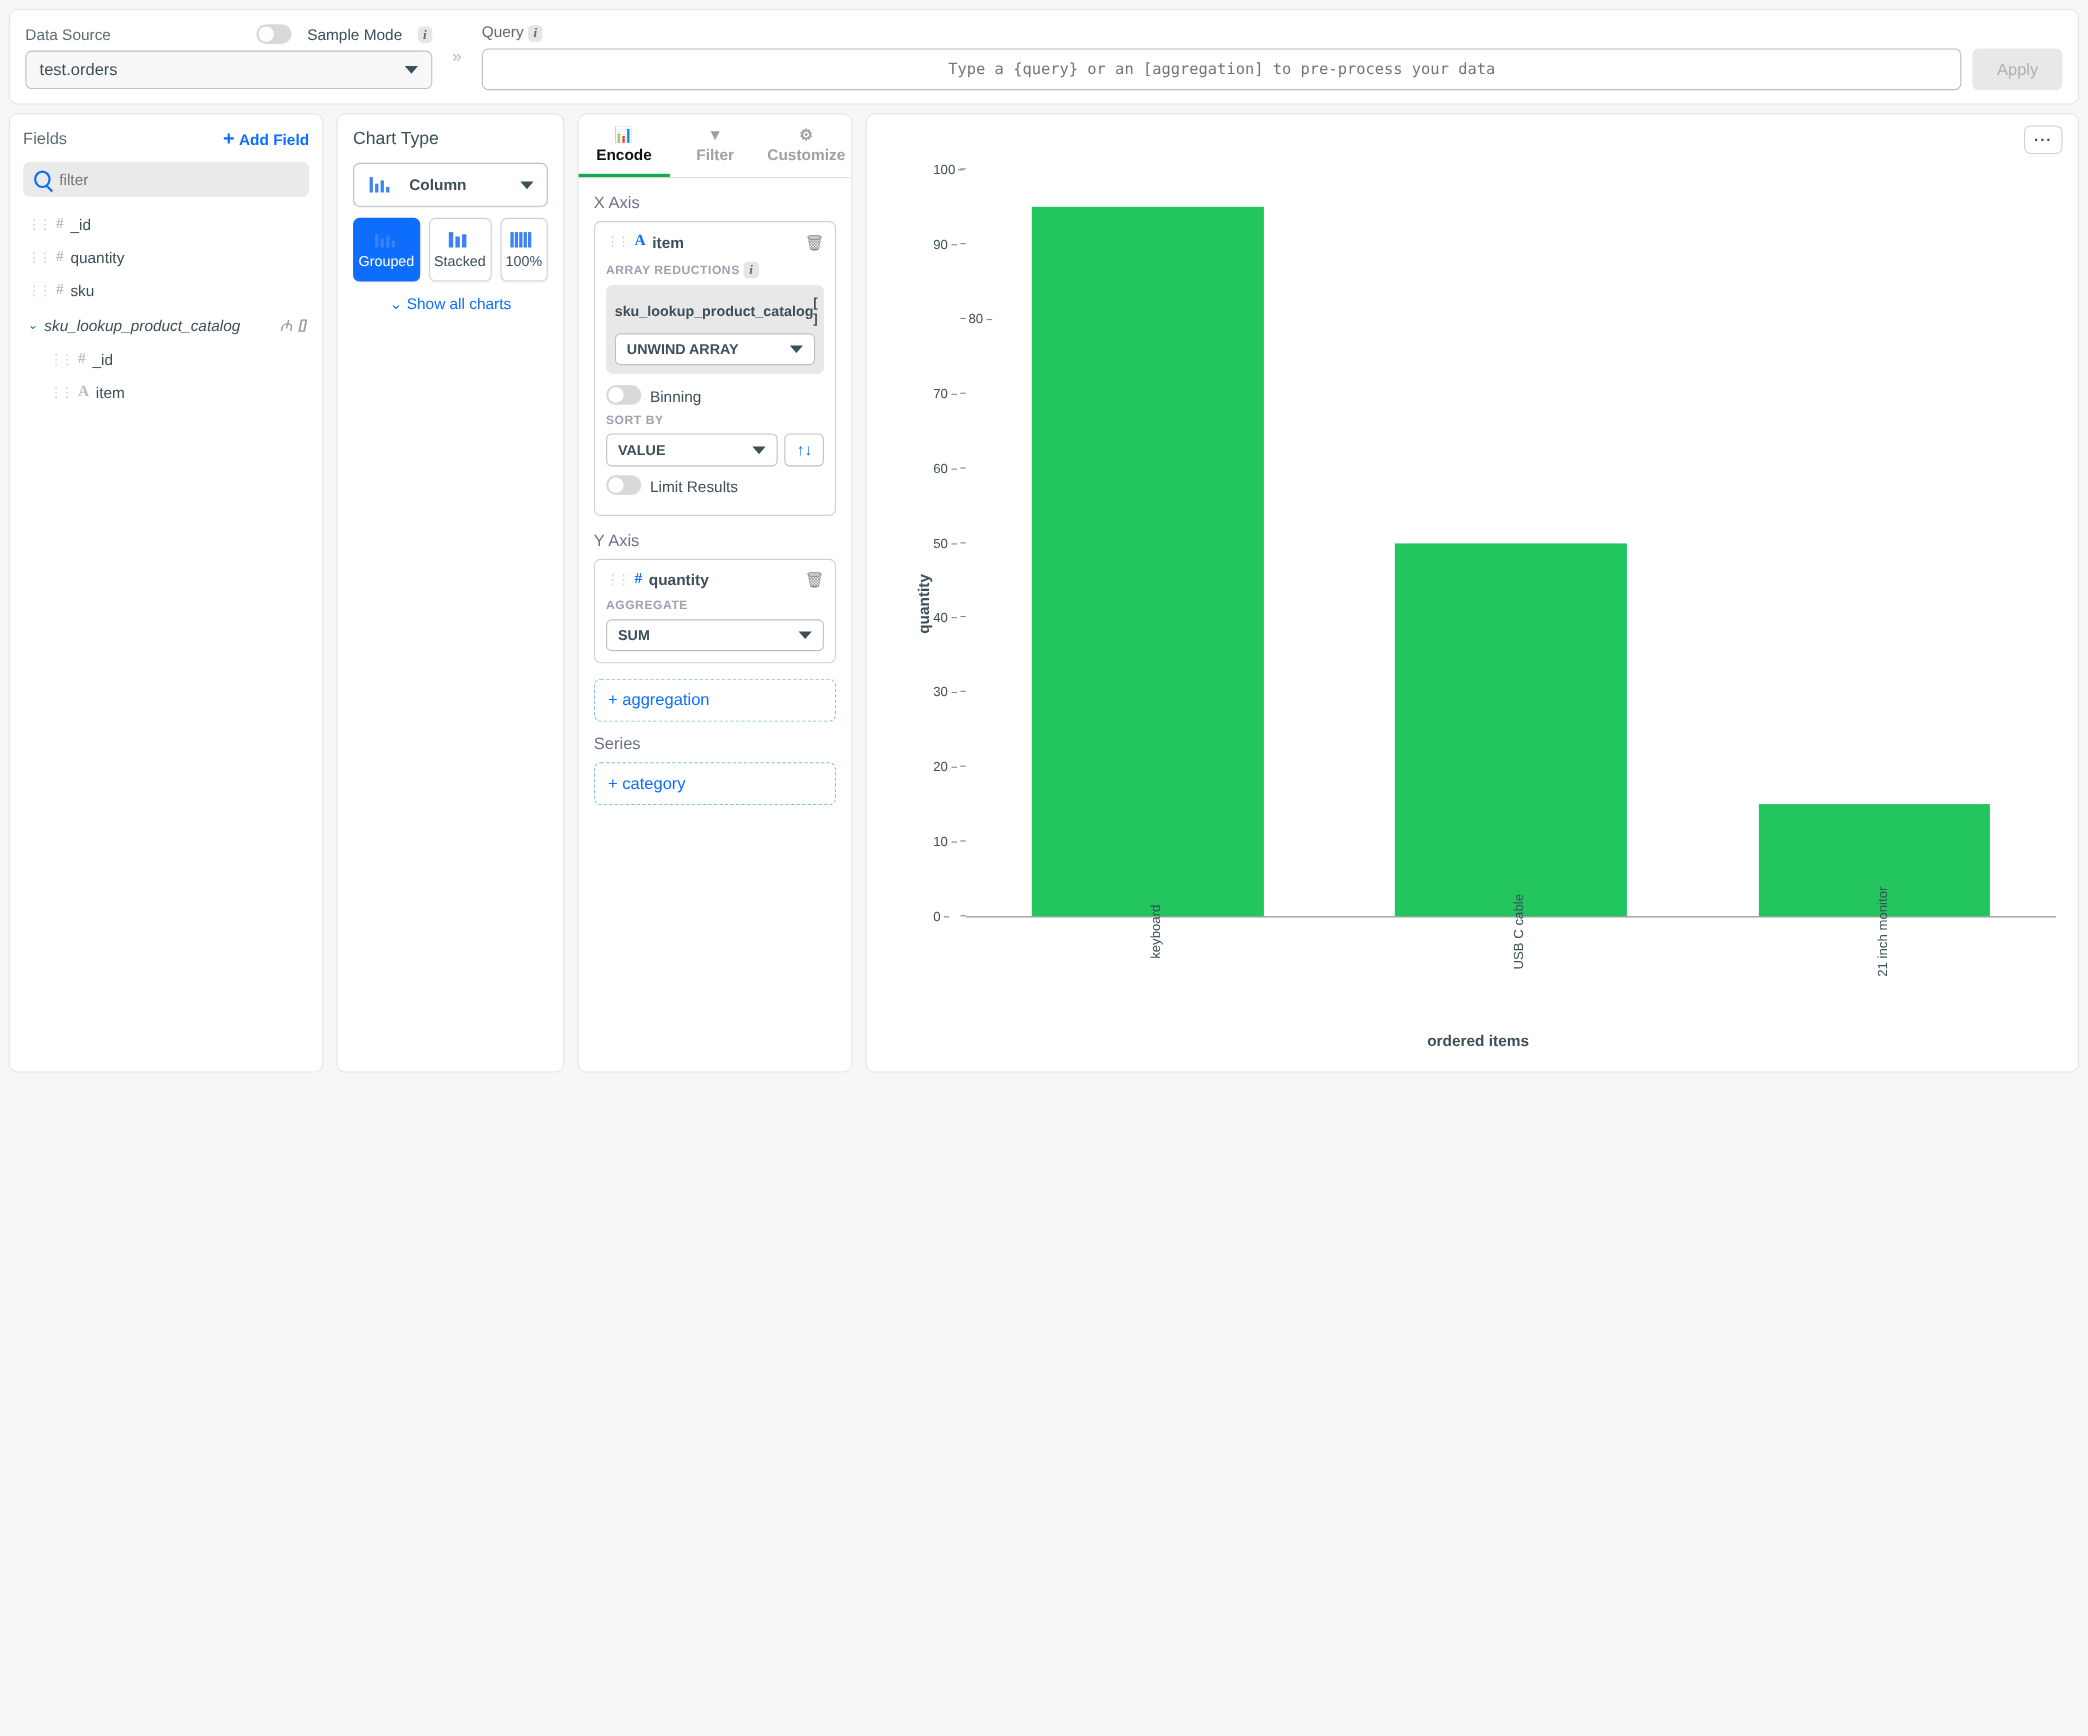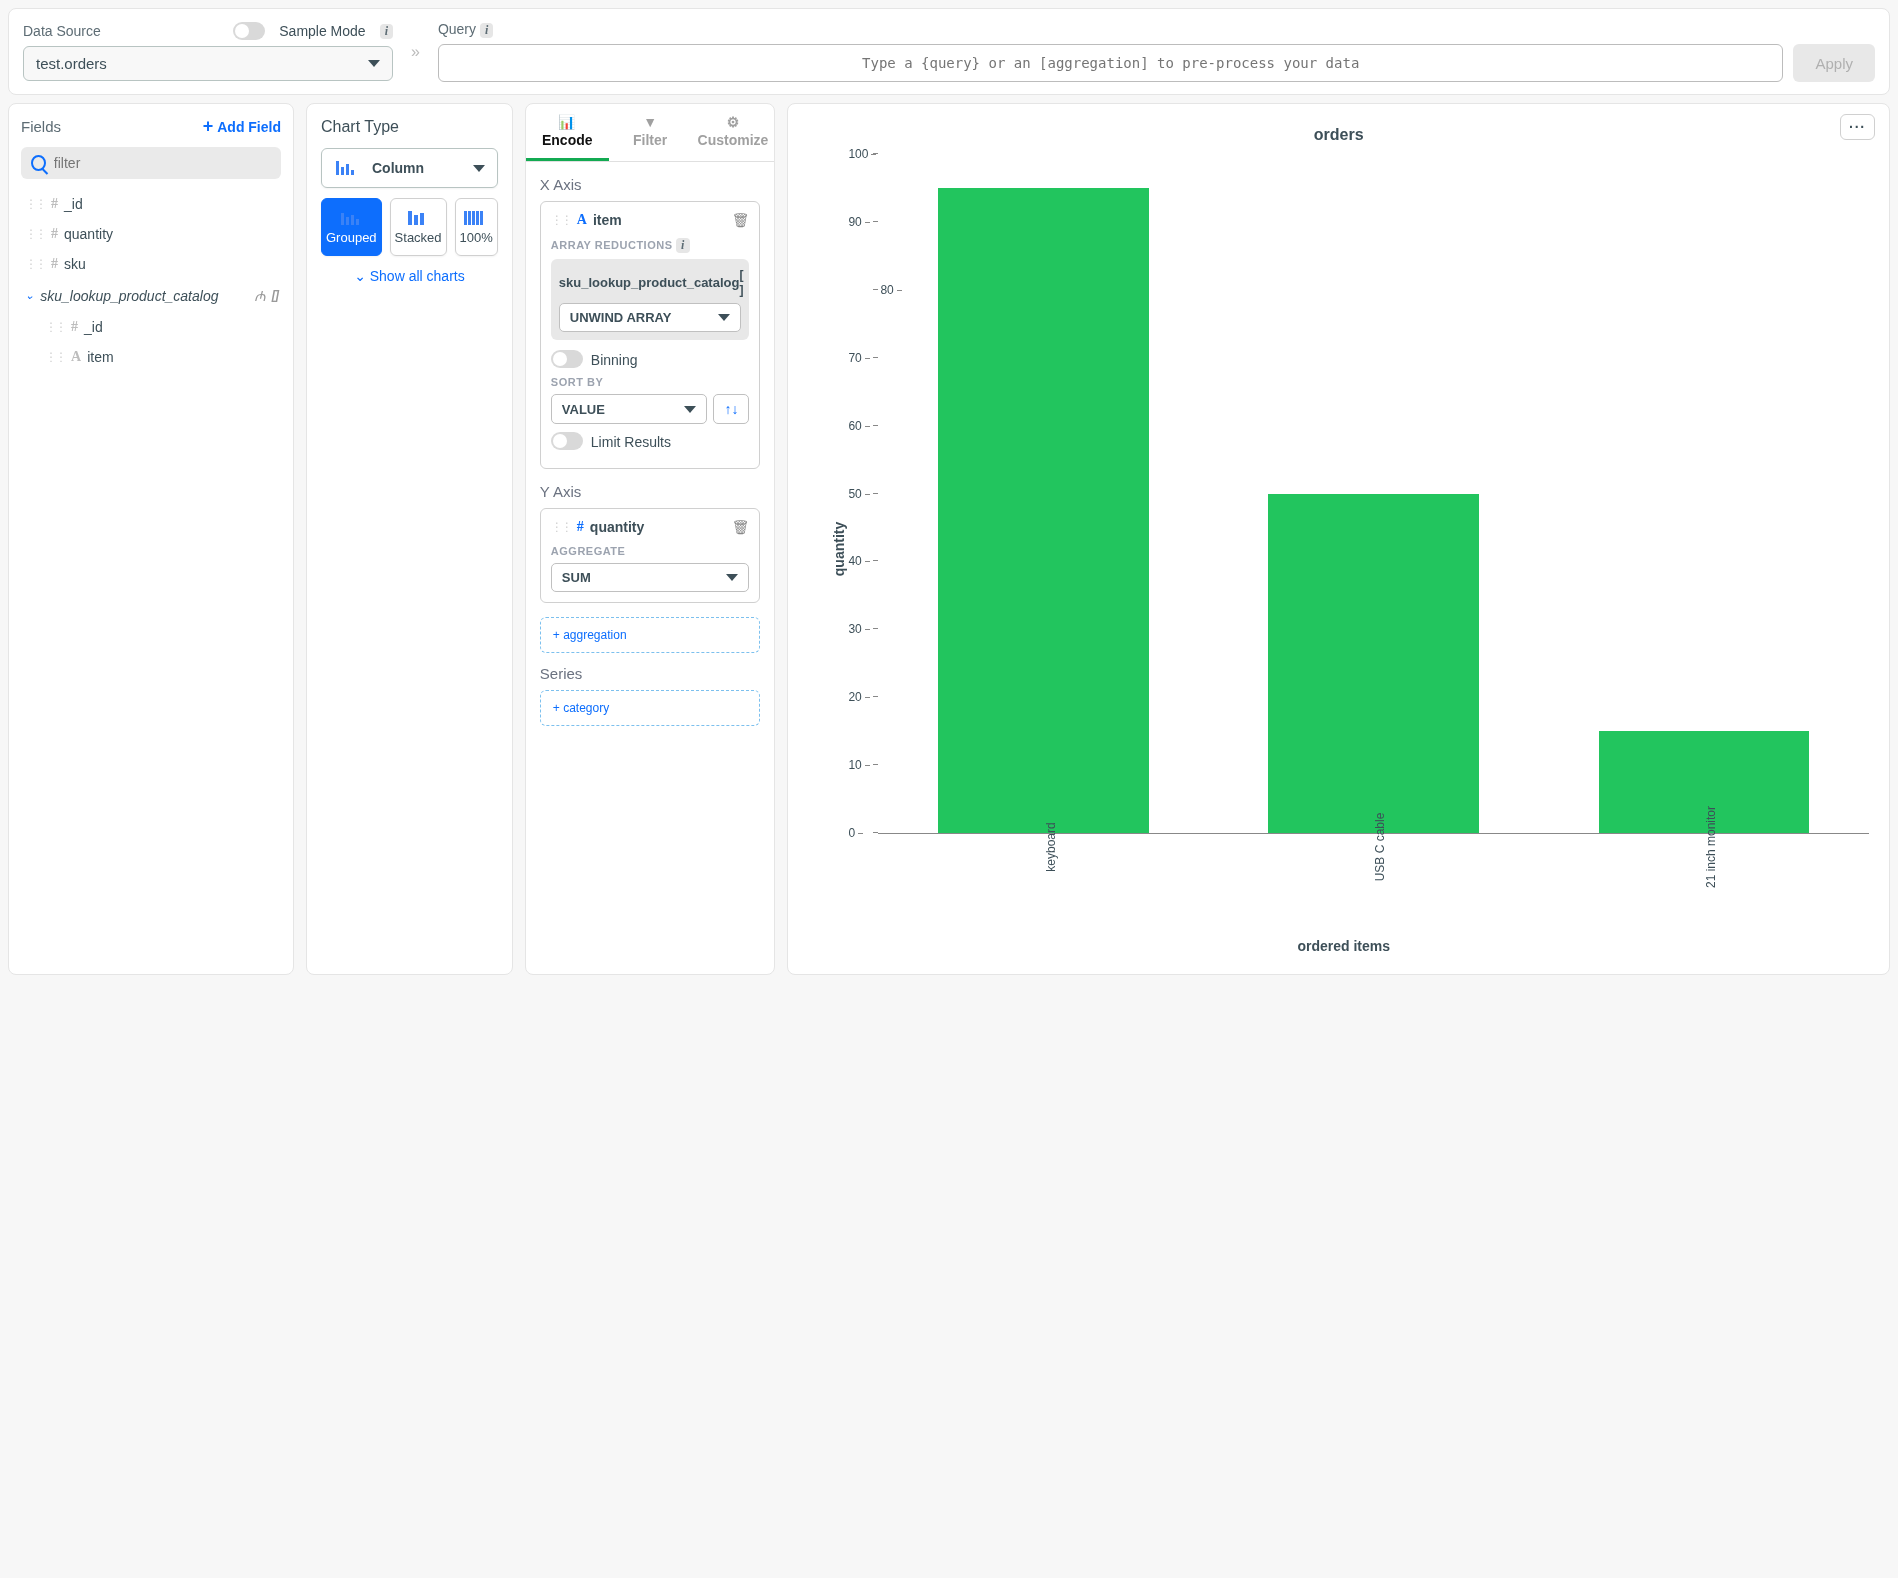--- a/index.html
+++ b/index.html
@@ -66,21 +66,21 @@
 .axis-head .field-name { font-weight: 600; }
 .trash { margin-left: auto; color: #888; cursor: pointer; }
 .sub-label { font-size: 11px; letter-spacing: 0.5px; color: #9ca3af; font-weight: 600; margin-bottom: 6px; margin-top: 8px; }
 .array-red-box { background: #e8e8e8; border-radius: 6px; padding: 8px; margin-bottom: 10px; }
 .array-red-head { display: flex; align-items: center; justify-content: space-between; font-size: 13px; font-weight: 600; margin-bottom: 6px; }
 .mini-select { background: #fff; border: 1px solid #c0c0c0; border-radius: 5px; padding: 6px 10px; display: flex; align-items: center; justify-content: space-between; cursor: pointer; font-size: 13px; font-weight: 600; }
 .toggle-row { display: flex; align-items: flex-end; gap: 8px; margin: 8px 0; font-size: 14px; }
 .sortby-row { display: flex; gap: 6px; }
 .sort-select { flex: 1; }
 .sort-dir { border: 1px solid #c0c0c0; border-radius: 5px; padding: 6px 10px; color: #0d6efd; cursor: pointer; background: #fff; font-weight: bold; }
-.add-placeholder { border: 1px dashed #7cc0ee; border-radius: 6px; padding: 10px 12px; color: #0d6efd; font-size: 12px; margin-bottom: 12px; cursor: pointer; }
+.add-placeholder { border: 1px dashed #7cc0ee; border-radius: 6px; padding: 10px 12px; color: #0d6efd; font-size: 15px; margin-bottom: 12px; cursor: pointer; }
 
 .chart-panel { flex: 1; padding: 10px; position: relative; }
 .chart-menu { position: absolute; top: 10px; right: 14px; border: 1px solid #d0d0d0; border-radius: 6px; padding: 4px 8px; cursor: pointer; color: #3d4f58; font-weight: bold; letter-spacing: 1px; }
 .chart-title { text-align: center; font-weight: 700; font-size: 16px; padding-top: 12px; }
 
 .chart-area { position: absolute; top: 50px; left: 30px; right: 20px; bottom: 30px; }
 .yaxis-label { position: absolute; left: -6px; top: 50%; transform: translateY(-50%) rotate(-90deg); font-weight: 700; font-size: 14px; }
 .xaxis-label { position: absolute; bottom: -10px; left: 50%; transform: translateX(-50%); font-weight: 700; font-size: 14px; }
 .plot { position: absolute; left: 60px; top: 0; right: 0; bottom: 110px; border-bottom: 1px solid #888; }
 .ytick { position: absolute; left: -30px; font-size: 12px; transform: translateY(50%); }
@@ -294,21 +294,20 @@
         <div class="add-placeholder">+ aggregation</div>
 
         <div class="axis-label">Series</div>
         <div class="add-placeholder">+ category</div>
       </div>
     </div>
   </div>
 
   <div class="panel chart-panel">
     <div class="chart-menu">···</div>
-    <div class="chart-title">orders</div>
     <div class="chart-area">
       <div class="yaxis-label">quantity</div>
       <div class="plot">
         <div id="yticks">
             <div class="ytick" style="bottom: 0%;">0</div>
             <div class="ytick-line" style="bottom: 0%;"></div>
             <div class="ytick" style="bottom: 10%;">10</div>
             <div class="ytick-line" style="bottom: 10%;"></div>
             <div class="ytick" style="bottom: 20%;">20</div>
             <div class="ytick-line" style="bottom: 20%;"></div>

